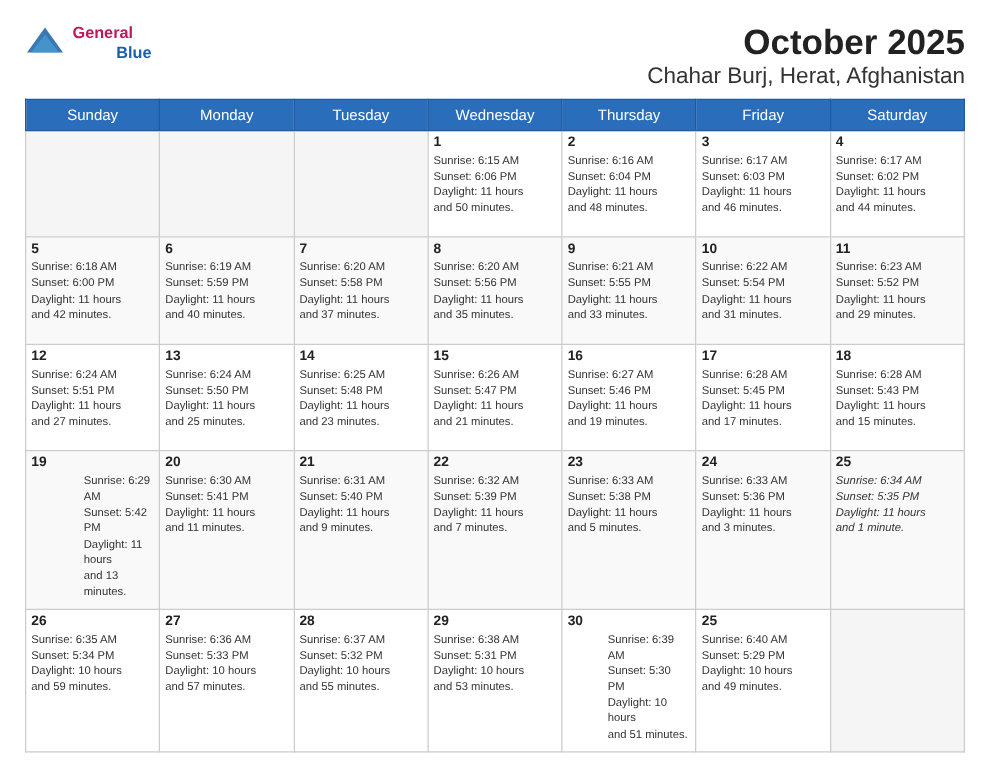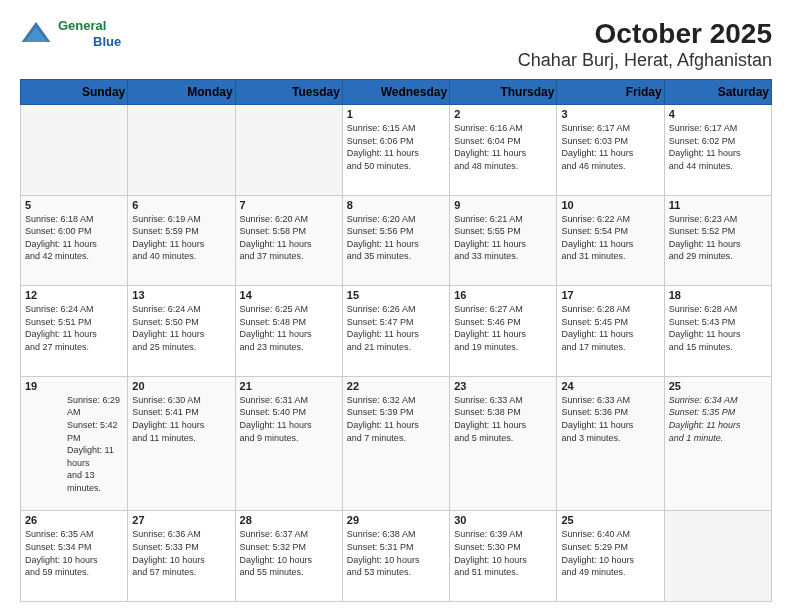--- a/index.html
+++ b/index.html
@@ -28,21 +28,21 @@
       align-items: center;
       gap: 6px;
     }
     .logo-text {
       display: flex;
       flex-direction: column;
       font-size: 13px;
       font-weight: bold;
       line-height: 1.2;
     }
-    .logo-general { color: #15803d; }
+    .logo-general { color: #be185d; }
     .logo-blue { color: #1a5fa8; padding-left: 35px; }
     .logo-icon {
       width: 32px;
       height: 32px;
     }
     .title-block {
       text-align: right;
     }
     .title-block h1 {
       font-size: 28px;
@@ -56,26 +56,26 @@
     }
     .calendar {
       flex: 1;
       border: 1px solid #ccc;
       border-collapse: collapse;
       width: 100%;
       table-layout: fixed;
     }
     .calendar thead tr th {
       background-color: #2a6ebb;
-      color: #000000;
-      text-align: right;
+      color: #ffffff;
+      text-align: center;
       font-size: 12px;
       padding: 5px 2px;
       border: 1px solid #1e5a9e;
-      font-weight: bold;
+      font-weight: normal;
     }
     .calendar tbody tr td {
       vertical-align: top;
       border: 1px solid #ccc;
       padding: 3px 4px;
       font-size: 9.5px;
       color: #333;
       height: 82px;
       background: #fff;
     }
@@ -342,21 +342,21 @@
           </td>
           <td>
             <div class="cell-day">29</div>
             <div class="cell-info" style="white-space: pre-line;">Sunrise: 6:38 AM
 Sunset: 5:31 PM
 Daylight: 10 hours
 and 53 minutes.</div>
           </td>
           <td>
             <div class="cell-day">30</div>
-            <div class="cell-info" style="white-space: pre-line;">Sunrise: 6:39 AM
+            <div class="cell-info" style="white-space: pre-line; margin-left: 32px;">Sunrise: 6:39 AM
 Sunset: 5:30 PM
 Daylight: 10 hours
 and 51 minutes.</div>
           </td>
           <td>
             <div class="cell-day">25</div>
             <div class="cell-info" style="white-space: pre-line;">Sunrise: 6:40 AM
 Sunset: 5:29 PM
 Daylight: 10 hours
 and 49 minutes.</div>

